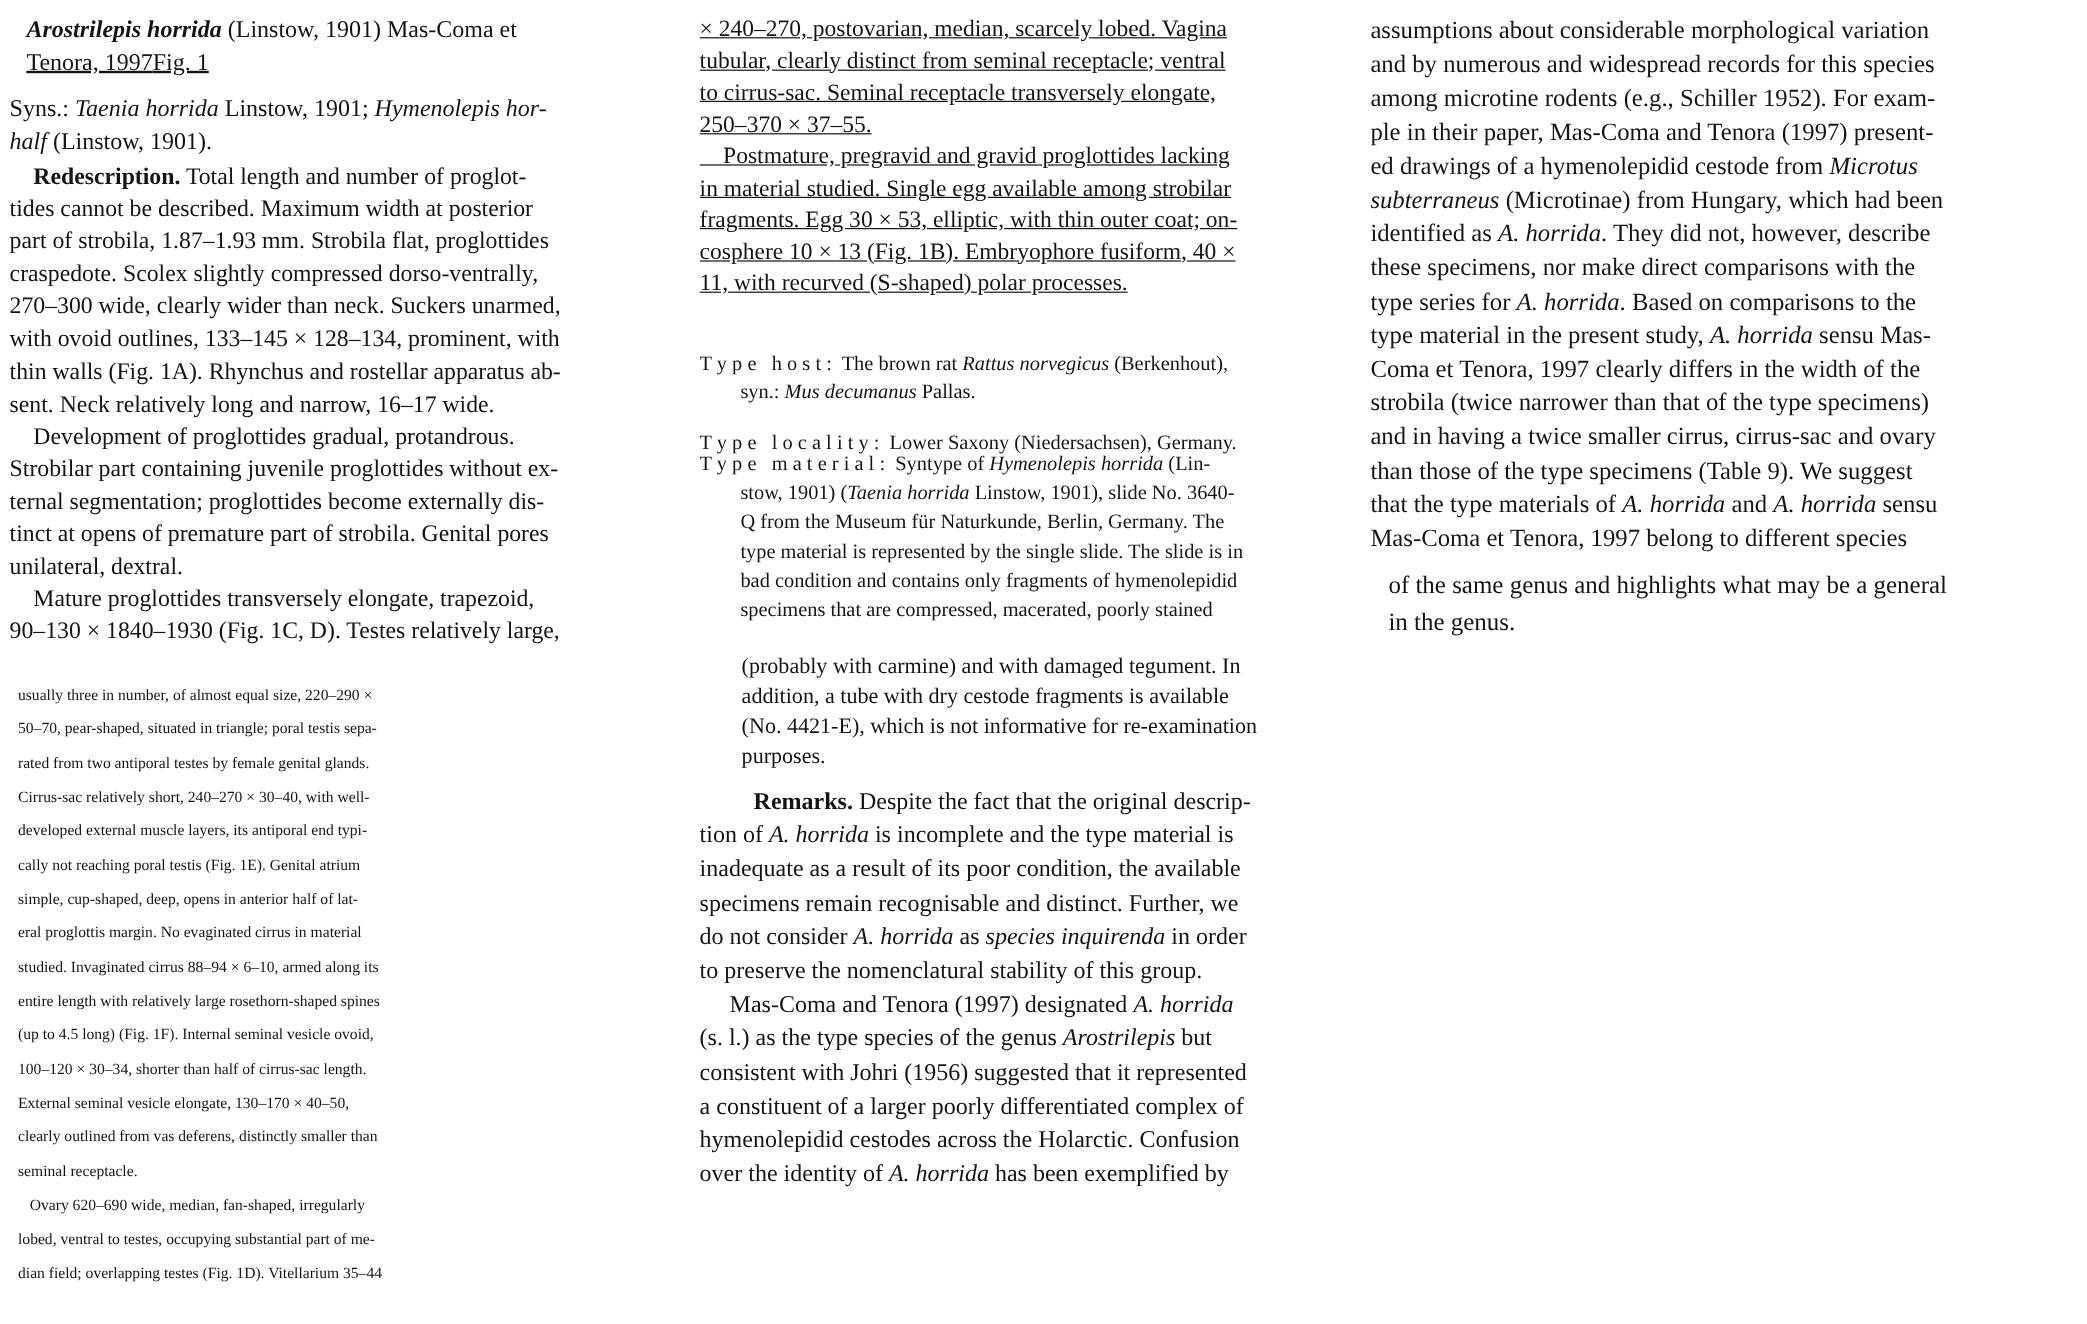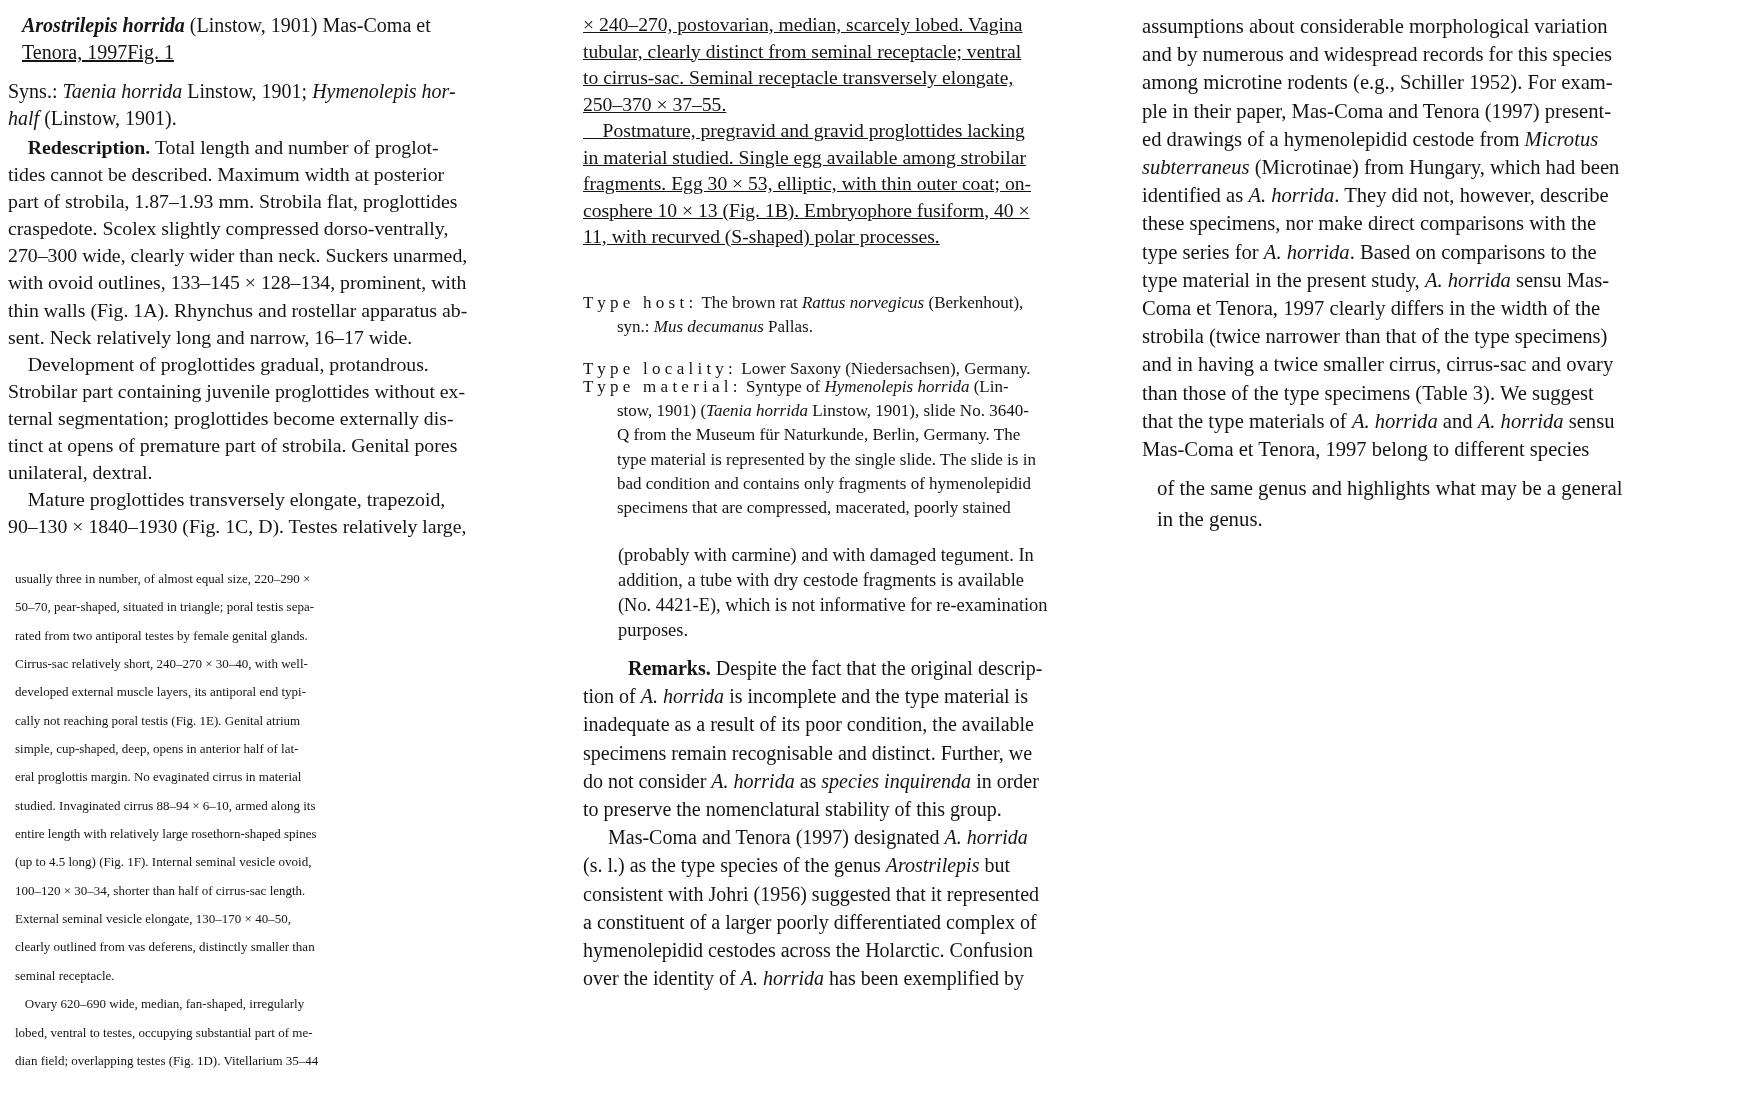--- a/index.html
+++ b/index.html
@@ -154,21 +154,21 @@
         <div class="ln">ple in their paper, Mas-Coma and Tenora (1997) present-</div>
         <div class="ln">ed drawings of a hymenolepidid cestode from <i>Microtus</i></div>
         <div class="ln"><i>subterraneus</i> (Microtinae) from Hungary, which had been</div>
         <div class="ln">identified as <i>A. horrida</i>. They did not, however, describe</div>
         <div class="ln">these specimens, nor make direct comparisons with the</div>
         <div class="ln">type series for <i>A. horrida</i>. Based on comparisons to the</div>
         <div class="ln">type material in the present study, <i>A. horrida</i> sensu Mas-</div>
         <div class="ln">Coma et Tenora, 1997 clearly differs in the width of the</div>
         <div class="ln">strobila (twice narrower than that of the type specimens)</div>
         <div class="ln">and in having a twice smaller cirrus, cirrus-sac and ovary</div>
-        <div class="ln">than those of the type specimens (Table 3). We suggest</div>
+        <div class="ln">than those of the type specimens (Table 9). We suggest</div>
         <div class="ln">that the type materials of <i>A. horrida</i> and <i>A. horrida</i> sensu</div>
         <div class="ln">Mas-Coma et Tenora, 1997 belong to different species</div>
       </div>
     <div class="blk b3-para2">
         <div class="ln">of the same genus and highlights what may be a general</div>
         <div class="ln">in the genus.</div>
       </div>
   </section>
 
 </div>

